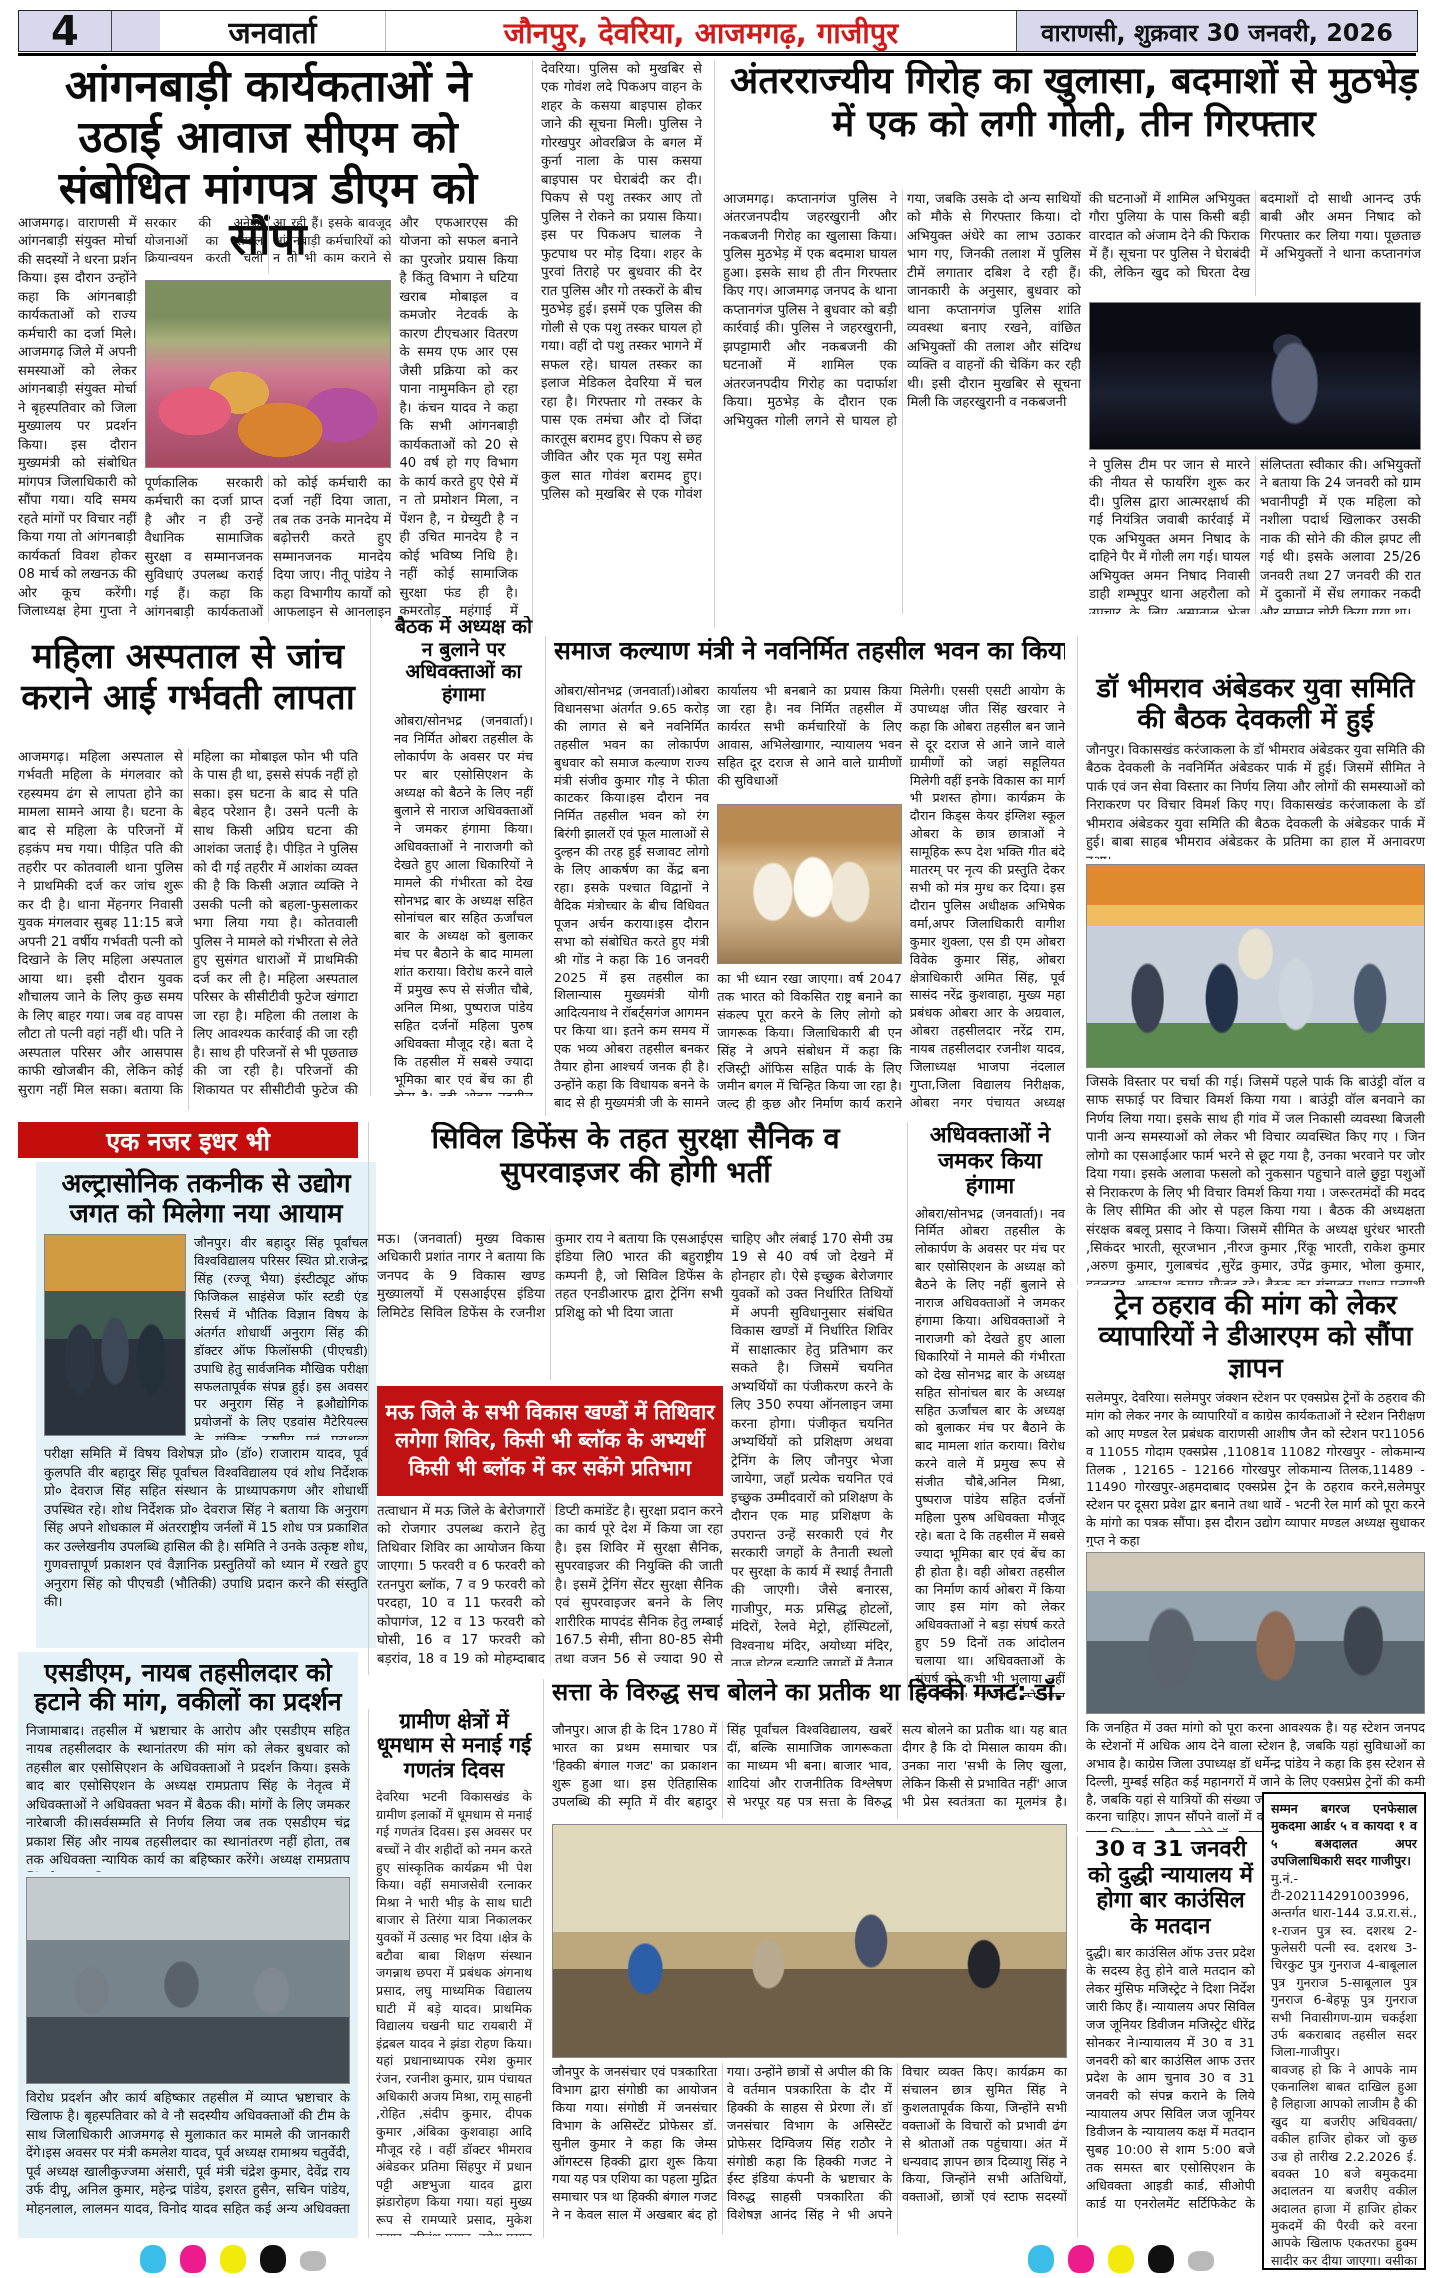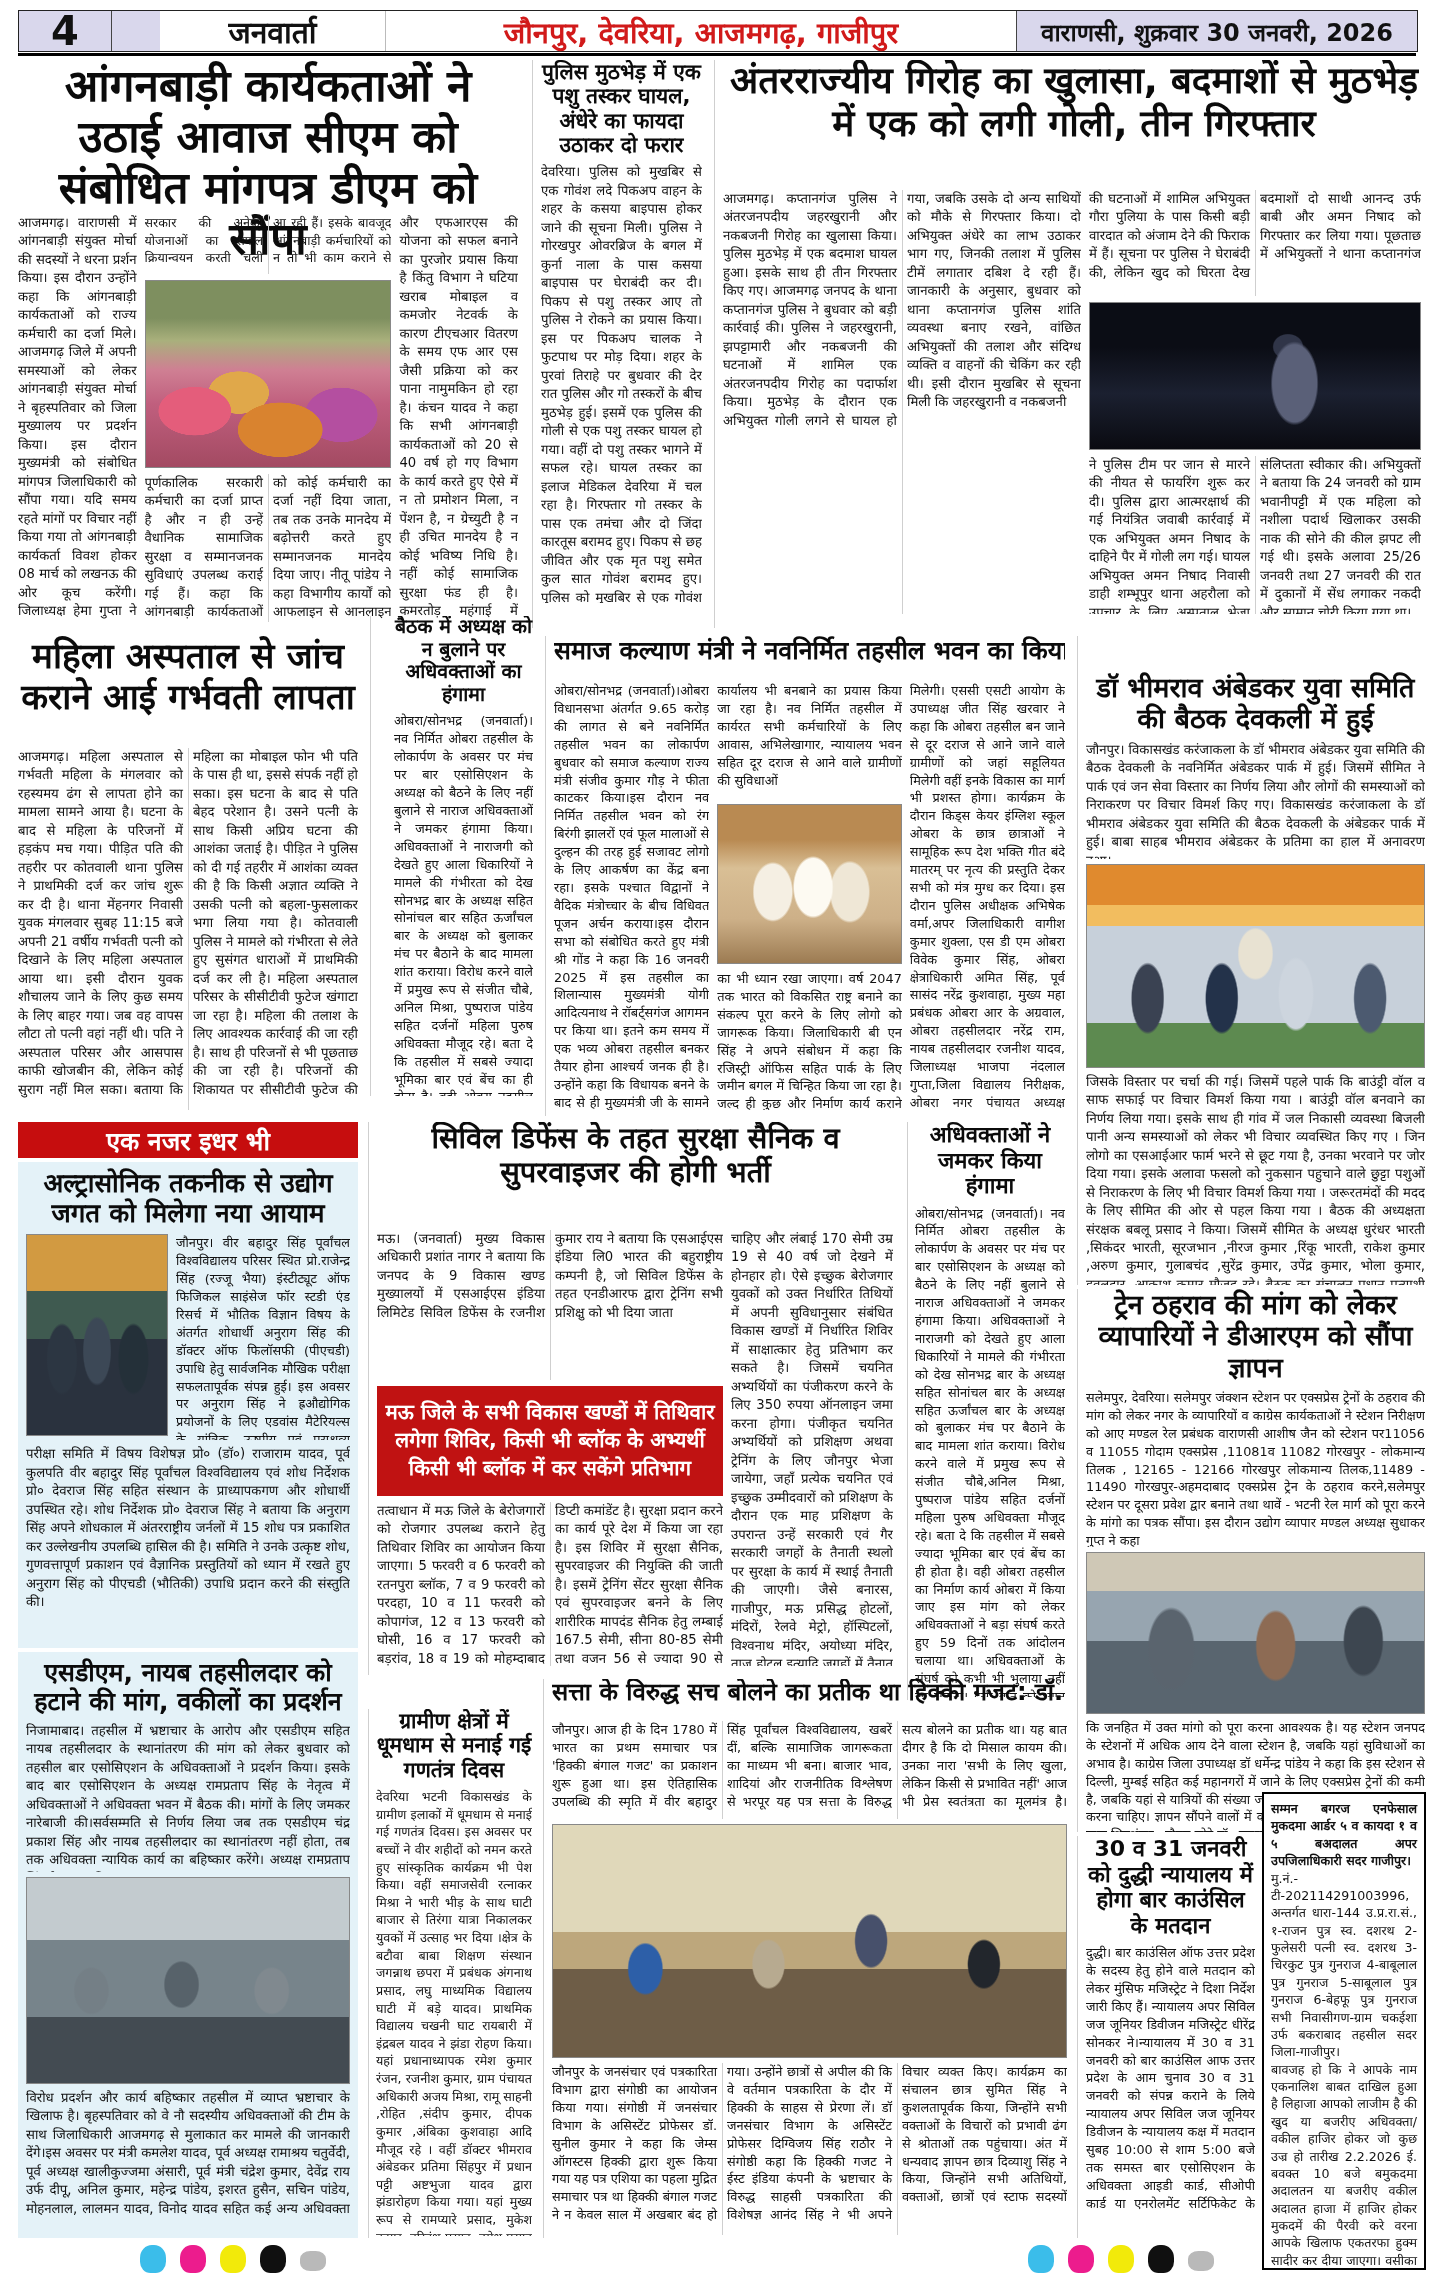--- a/index.html
+++ b/index.html
@@ -101,21 +101,20 @@
       <div class="vfill" style="width:250px;">
         <div class="body c2" style="height:60px;font-size:12.6px;">सरकार की अनेकों योजनाओं का सफल क्रियान्वयन करती चली आ रही हैं। इसके बावजूद आंगनबाड़ी कर्मचारियों को न तो भी काम कराने से पहले संसाधन मुहैया कराया जाए, साथ ही सरकारी कर्मचारी का दर्जा दिया जाए और जब तक सरकारी</div>
         <div class="photo ph-crowd" style="height:186px;"></div>
         <div class="body c2" style="flex:1;">पूर्णकालिक सरकारी कर्मचारी का दर्जा प्राप्त है और न ही उन्हें वैधानिक सामाजिक सुरक्षा व सम्मानजनक सुविधाएं उपलब्ध कराई गई हैं। कहा कि आंगनबाड़ी कार्यकताओं का मानसिक और आर्थिक शोषण बढ़ता जा रहा है। इसलिए आंगनबाड़ी कार्यकताओं को कोई कर्मचारी का दर्जा नहीं दिया जाता, तब तक उनके मानदेय में बढ़ोत्तरी करते हुए सम्मानजनक मानदेय दिया जाए। नीतू पांडेय ने कहा विभागीय कार्यों को आफलाइन से आनलाइन कार्य करने की बदलती प्रक्रिया में हम आंगनबाड़ी कार्यकताओं ने अथक मेहनत कर ई-केवाईसी</div>
       </div>
       <div class="body" style="width:120px;">और एफआरएस की योजना को सफल बनाने का पुरजोर प्रयास किया है किंतु विभाग ने घटिया खराब मोबाइल व कमजोर नेटवर्क के कारण टीएचआर वितरण के समय एफ आर एस जैसी प्रक्रिया को कर पाना नामुमकिन हो रहा है। कंचन यादव ने कहा कि सभी आंगनबाड़ी कार्यकताओं को 20 से 40 वर्ष हो गए विभाग के कार्य करते हुए ऐसे में न तो प्रमोशन मिला, न पेंशन है, न ग्रेच्युटी है न ही उचित मानदेय है न कोई भविष्य निधि है। नहीं कोई सामाजिक सुरक्षा फंड ही है। कमरतोड़ महंगाई में इतना अल्प मानदेय है कि भविष्य के लिए कुछ किया भी नहीं जा सकता है। ज्ञापन सौंपने वालों में गूंजा बरनवाल, प्रेमशीला यादव, सुशीला देवी, रेखा बिंद, शशिकला यादव, पूनम सिंह, सुनीला देवी, बंदना मौर्या, अमिता सिंह आदि उपस्थित रहीं।</div>
     </div>
   </section>
 
   <section class="art abs" style="left:532px;top:60px;width:170px;height:568px;border-left:1px solid #cfcfcf;padding-left:8px;box-sizing:border-box;">
-    <h2 style="font-size:21px;">पुलिस मुठभेड़ में एक पशु तस्कर घायल, अंधेरे का फायदा उठाकर दो फरार</h2>
     <div class="body" style="height:440px;">देवरिया। पुलिस को मुखबिर से एक गोवंश लदे पिकअप वाहन के शहर के कसया बाइपास होकर जाने की सूचना मिली। पुलिस ने गोरखपुर ओवरब्रिज के बगल में कुर्ना नाला के पास कसया बाइपास पर घेराबंदी कर दी। पिकप से पशु तस्कर आए तो पुलिस ने रोकने का प्रयास किया। इस पर पिकअप चालक ने फुटपाथ पर मोड़ दिया। शहर के पुरवां तिराहे पर बुधवार की देर रात पुलिस और गो तस्करों के बीच मुठभेड़ हुई। इसमें एक पुलिस की गोली से एक पशु तस्कर घायल हो गया। वहीं दो पशु तस्कर भागने में सफल रहे। घायल तस्कर का इलाज मेडिकल देवरिया में चल रहा है। गिरफ्तार गो तस्कर के पास एक तमंचा और दो जिंदा कारतूस बरामद हुए। पिकप से छह जीवित और एक मृत पशु समेत कुल सात गोवंश बरामद हुए। पुलिस को मुखबिर से एक गोवंश लदे पिकअप वाहन के शहर के कसया बाइपास होकर जाने की सूचना मिली। पुलिस ने गोरखपुर ओवरब्रिज के बगल में कुर्ना नाला के पास कसया बाइपास पर घेराबंदी कर दी। पिकप से पशु तस्कर आए तो पुलिस ने रोकने का प्रयास किया।</div>
   </section>
 
   <section class="art abs" style="left:714px;top:60px;width:711px;height:568px;border-left:1px solid #cfcfcf;padding-left:8px;box-sizing:border-box;">
     <h2 style="font-size:37px;height:124px;">अंतरराज्यीय गिरोह का खुलासा, बदमाशों से मुठभेड़ में एक को लगी गोली, तीन गिरफ्तार</h2>
     <div class="row" style="height:424px;">
       <div class="body c2" style="width:358px;">आजमगढ़। कप्तानगंज पुलिस ने अंतरजनपदीय जहरखुरानी और नकबजनी गिरोह का खुलासा किया। पुलिस मुठभेड़ में एक बदमाश घायल हुआ। इसके साथ ही तीन गिरफ्तार किए गए। आजमगढ़ जनपद के थाना कप्तानगंज पुलिस ने बुधवार को बड़ी कार्रवाई की। पुलिस ने जहरखुरानी, झपट्टामारी और नकबजनी की घटनाओं में शामिल एक अंतरजनपदीय गिरोह का पदार्फाश किया। मुठभेड़ के दौरान एक अभियुक्त गोली लगने से घायल हो गया, जबकि उसके दो अन्य साथियों को मौके से गिरफ्तार किया। दो अभियुक्त अंधेरे का लाभ उठाकर भाग गए, जिनकी तलाश में पुलिस टीमें लगातार दबिश दे रही हैं। जानकारी के अनुसार, बुधवार को थाना कप्तानगंज पुलिस शांति व्यवस्था बनाए रखने, वांछित अभियुक्तों की तलाश और संदिग्ध व्यक्ति व वाहनों की चेकिंग कर रही थी। इसी दौरान मुखबिर से सूचना मिली कि जहरखुरानी व नकबजनी</div>
       <div class="vfill" style="width:332px;">
         <div class="body c2" style="height:106px;">की घटनाओं में शामिल अभियुक्त गौरा पुलिया के पास किसी बड़ी वारदात को अंजाम देने की फिराक में हैं। सूचना पर पुलिस ने घेराबंदी की, लेकिन खुद को घिरता देख बदमाशों दो साथी आनन्द उर्फ बाबी और अमन निषाद को गिरफ्तार कर लिया गया। पूछताछ में अभियुक्तों ने थाना कप्तानगंज और थाना अहरौला क्षेत्र में हुई कई आपराधिक घटनाओं में</div>
         <div class="photo ph-night" style="height:146px;"></div>
@@ -148,21 +147,21 @@
   </section>
 
   <section class="art abs" style="left:1077px;top:636px;width:348px;height:649px;border-left:1px solid #cfcfcf;padding-left:8px;box-sizing:border-box;">
     <h2 style="font-size:27px;margin-top:36px;">डॉ भीमराव अंबेडकर युवा समिति की बैठक देवकली में हुई</h2>
     <div class="body" style="height:118px;">जौनपुर। विकासखंड करंजाकला के डॉ भीमराव अंबेडकर युवा समिति की बैठक देवकली के नवनिर्मित अंबेडकर पार्क में हुई। जिसमें सीमित ने पार्क एवं  जन सेवा विस्तार का निर्णय लिया और लोगों की समस्याओं को निराकरण पर विचार विमर्श किए गए। विकासखंड करंजाकला के डॉ भीमराव अंबेडकर युवा समिति की बैठक देवकली  के अंबेडकर पार्क में हुई। बाबा साहब भीमराव अंबेडकर के प्रतिमा का हाल में अनावरण हुआ।</div>
     <div class="photo ph-park" style="height:202px;margin:5px 0;"></div>
     <div class="body" style="height:242px;">जिसके विस्तार पर चर्चा की गई। जिसमें पहले पार्क कि बाउंड्री वॉल  व साफ सफाई पर विचार विमर्श किया गया । बाउंड्री वॉल बनवाने का निर्णय लिया गया। इसके साथ ही गांव में जल निकासी व्यवस्था बिजली पानी अन्य समस्याओं को लेकर भी विचार व्यवस्थित किए गए ।  जिन लोगो का एसआईआर फार्म भरने से छूट गया है, उनका भरवाने पर जोर दिया गया। इसके अलावा फसलो को नुकसान पहुचाने वाले छुट्टा पशुओं से निराकरण के लिए भी विचार विमर्श किया गया । जरूरतमंदों की मदद के लिए सीमित की ओर से पहल किया गया । बैठक की अध्यक्षता संरक्षक बबलू प्रसाद ने किया। जिसमें सीमित के अध्यक्ष धुरंधर भारती ,सिकंदर भारती, सूरजभान ,नीरज कुमार ,रिंकू भारती, राकेश कुमार ,अरुण कुमार, गुलाबचंद ,सुरेंद्र कुमार, उपेंद्र कुमार, भोला कुमार, हवलदार, आकाश कुमार मौजूद रहे। बैठक का संचालन प्रधान प्रत्याशी युवा नेता धीरज कुमार सोनकर ने किया।</div>
   </section>
 
   <div class="abs redbanner" style="left:18px;top:1122px;width:340px;height:36px;">एक नजर इधर भी</div>
-  <section class="art abs bluebox" style="left:18px;top:1162px;width:340px;height:486px;padding:6px 8px;box-sizing:border-box;">
+  <section class="art abs bluebox" style="left:36px;top:1162px;width:340px;height:486px;padding:6px 8px;box-sizing:border-box;">
     <h2 style="font-size:26px;">अल्ट्रासोनिक तकनीक से उद्योग जगत को मिलेगा नया आयाम</h2>
     <div class="row" style="height:206px;">
       <div class="photo ph-phd" style="width:140px;height:200px;"></div>
       <div class="body" style="flex:1;font-size:12.8px;">जौनपुर। वीर बहादुर सिंह पूर्वांचल विश्वविद्यालय परिसर स्थित प्रो.राजेन्द्र सिंह (रज्जू भैया) इंस्टीट्यूट ऑफ फिजिकल साइंसेज फॉर स्टडी एंड रिसर्च में भौतिक विज्ञान विषय के अंतर्गत शोधार्थी अनुराग सिंह की डॉक्टर ऑफ फिलॉसफी (पीएचडी) उपाधि हेतु सार्वजनिक मौखिक परीक्षा सफलतापूर्वक संपन्न हुई। इस अवसर पर अनुराग सिंह ने ह्रऔद्योगिक प्रयोजनों के लिए एडवांस मैटेरियल्स के यांत्रिक, ऊष्मीय एवं पराश्रव्य (अल्ट्रासोनिक) गुणधर्मों का अध्ययनह्न विषय पर विस्तृत प्रस्तुति दी। उनके शोध कार्य में उन्नत सामग्रियों की प्रत्यास्थता, तन्यता, कठोरता, ऊष्मीय चालकता तथा पराश्रव्य तरंगों की क्षीणता का तुलनात्मक विश्लेषण किया गया, जिससे औद्योगिक उपयोग हेतु उपयुक्त सामग्रियों की पहचान संभव हो सके। मौखिक</div>
     </div>
     <div class="body" style="height:180px;margin-top:5px;">परीक्षा समिति में विषय विशेषज्ञ प्रो० (डॉ०) राजाराम यादव, पूर्व कुलपति वीर बहादुर सिंह पूर्वांचल विश्वविद्यालय एवं शोध निर्देशक प्रो० देवराज सिंह सहित संस्थान के प्राध्यापकगण और शोधार्थी उपस्थित रहे। शोध निर्देशक प्रो० देवराज सिंह ने बताया कि अनुराग सिंह  अपने शोधकाल में अंतरराष्ट्रीय जर्नलों में 15 शोध पत्र प्रकाशित कर उल्लेखनीय उपलब्धि हासिल की है। समिति ने उनके उत्कृष्ट शोध, गुणवत्तापूर्ण प्रकाशन एवं वैज्ञानिक प्रस्तुतियों को ध्यान में रखते हुए अनुराग सिंह को पीएचडी (भौतिकी) उपाधि प्रदान करने की संस्तुति की।</div>
   </section>
 
   <section class="art abs" style="left:368px;top:1122px;width:526px;height:553px;border-left:1px solid #cfcfcf;padding-left:8px;box-sizing:border-box;">
     <h2 style="font-size:29px;height:102px;">सिविल डिफेंस के तहत सुरक्षा सैनिक व सुपरवाइजर की होगी भर्ती</h2>

